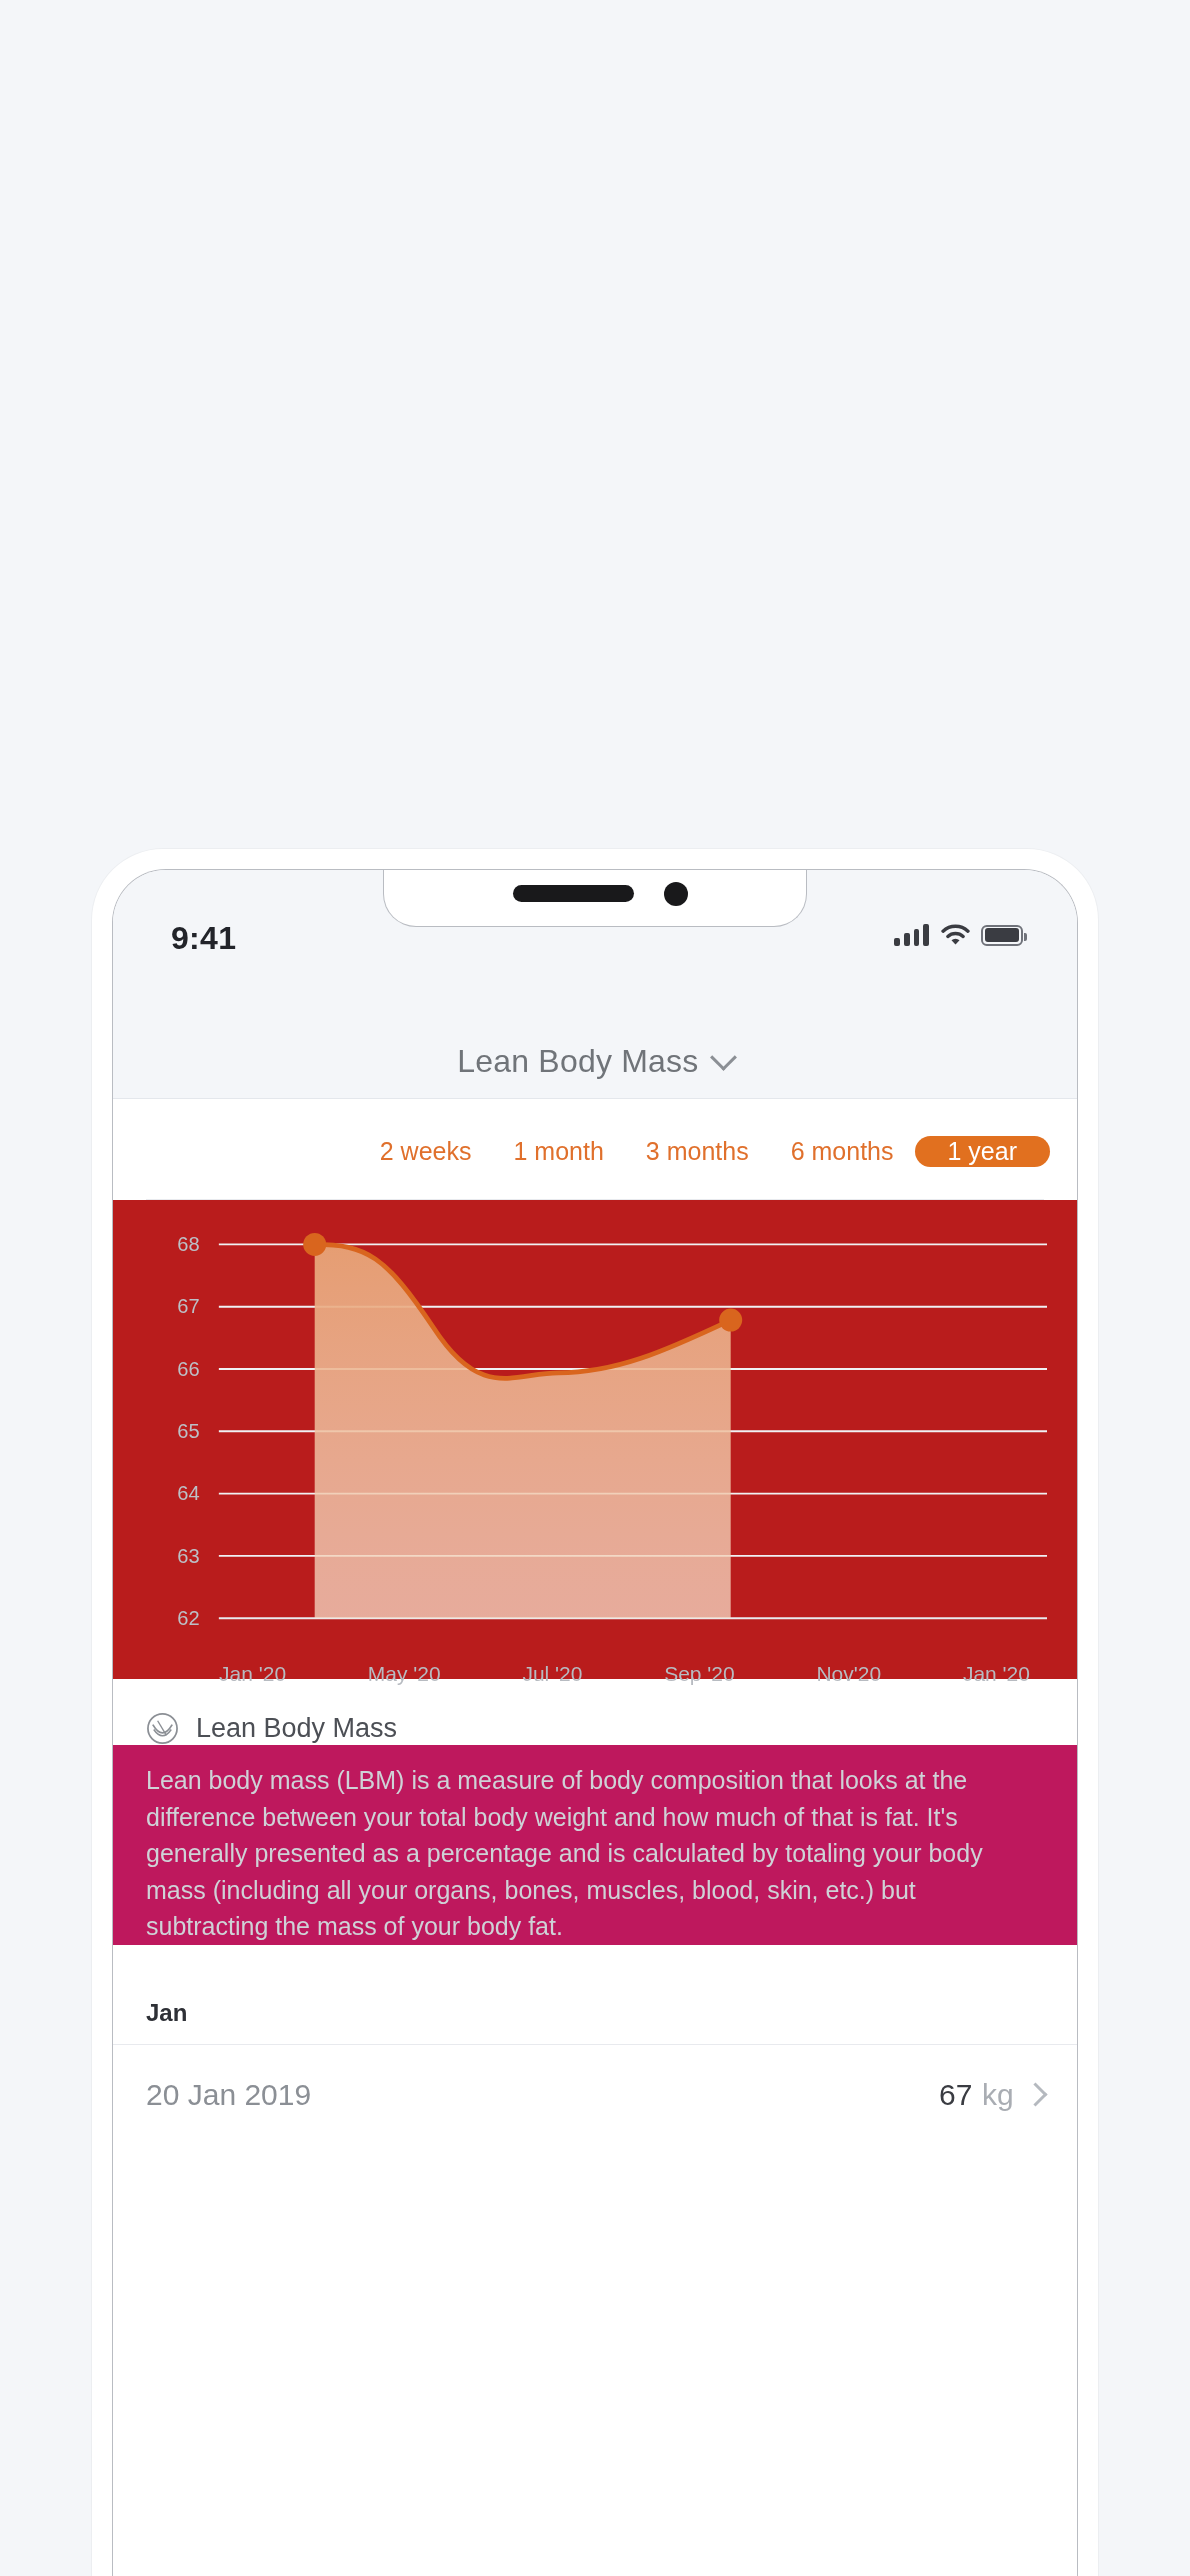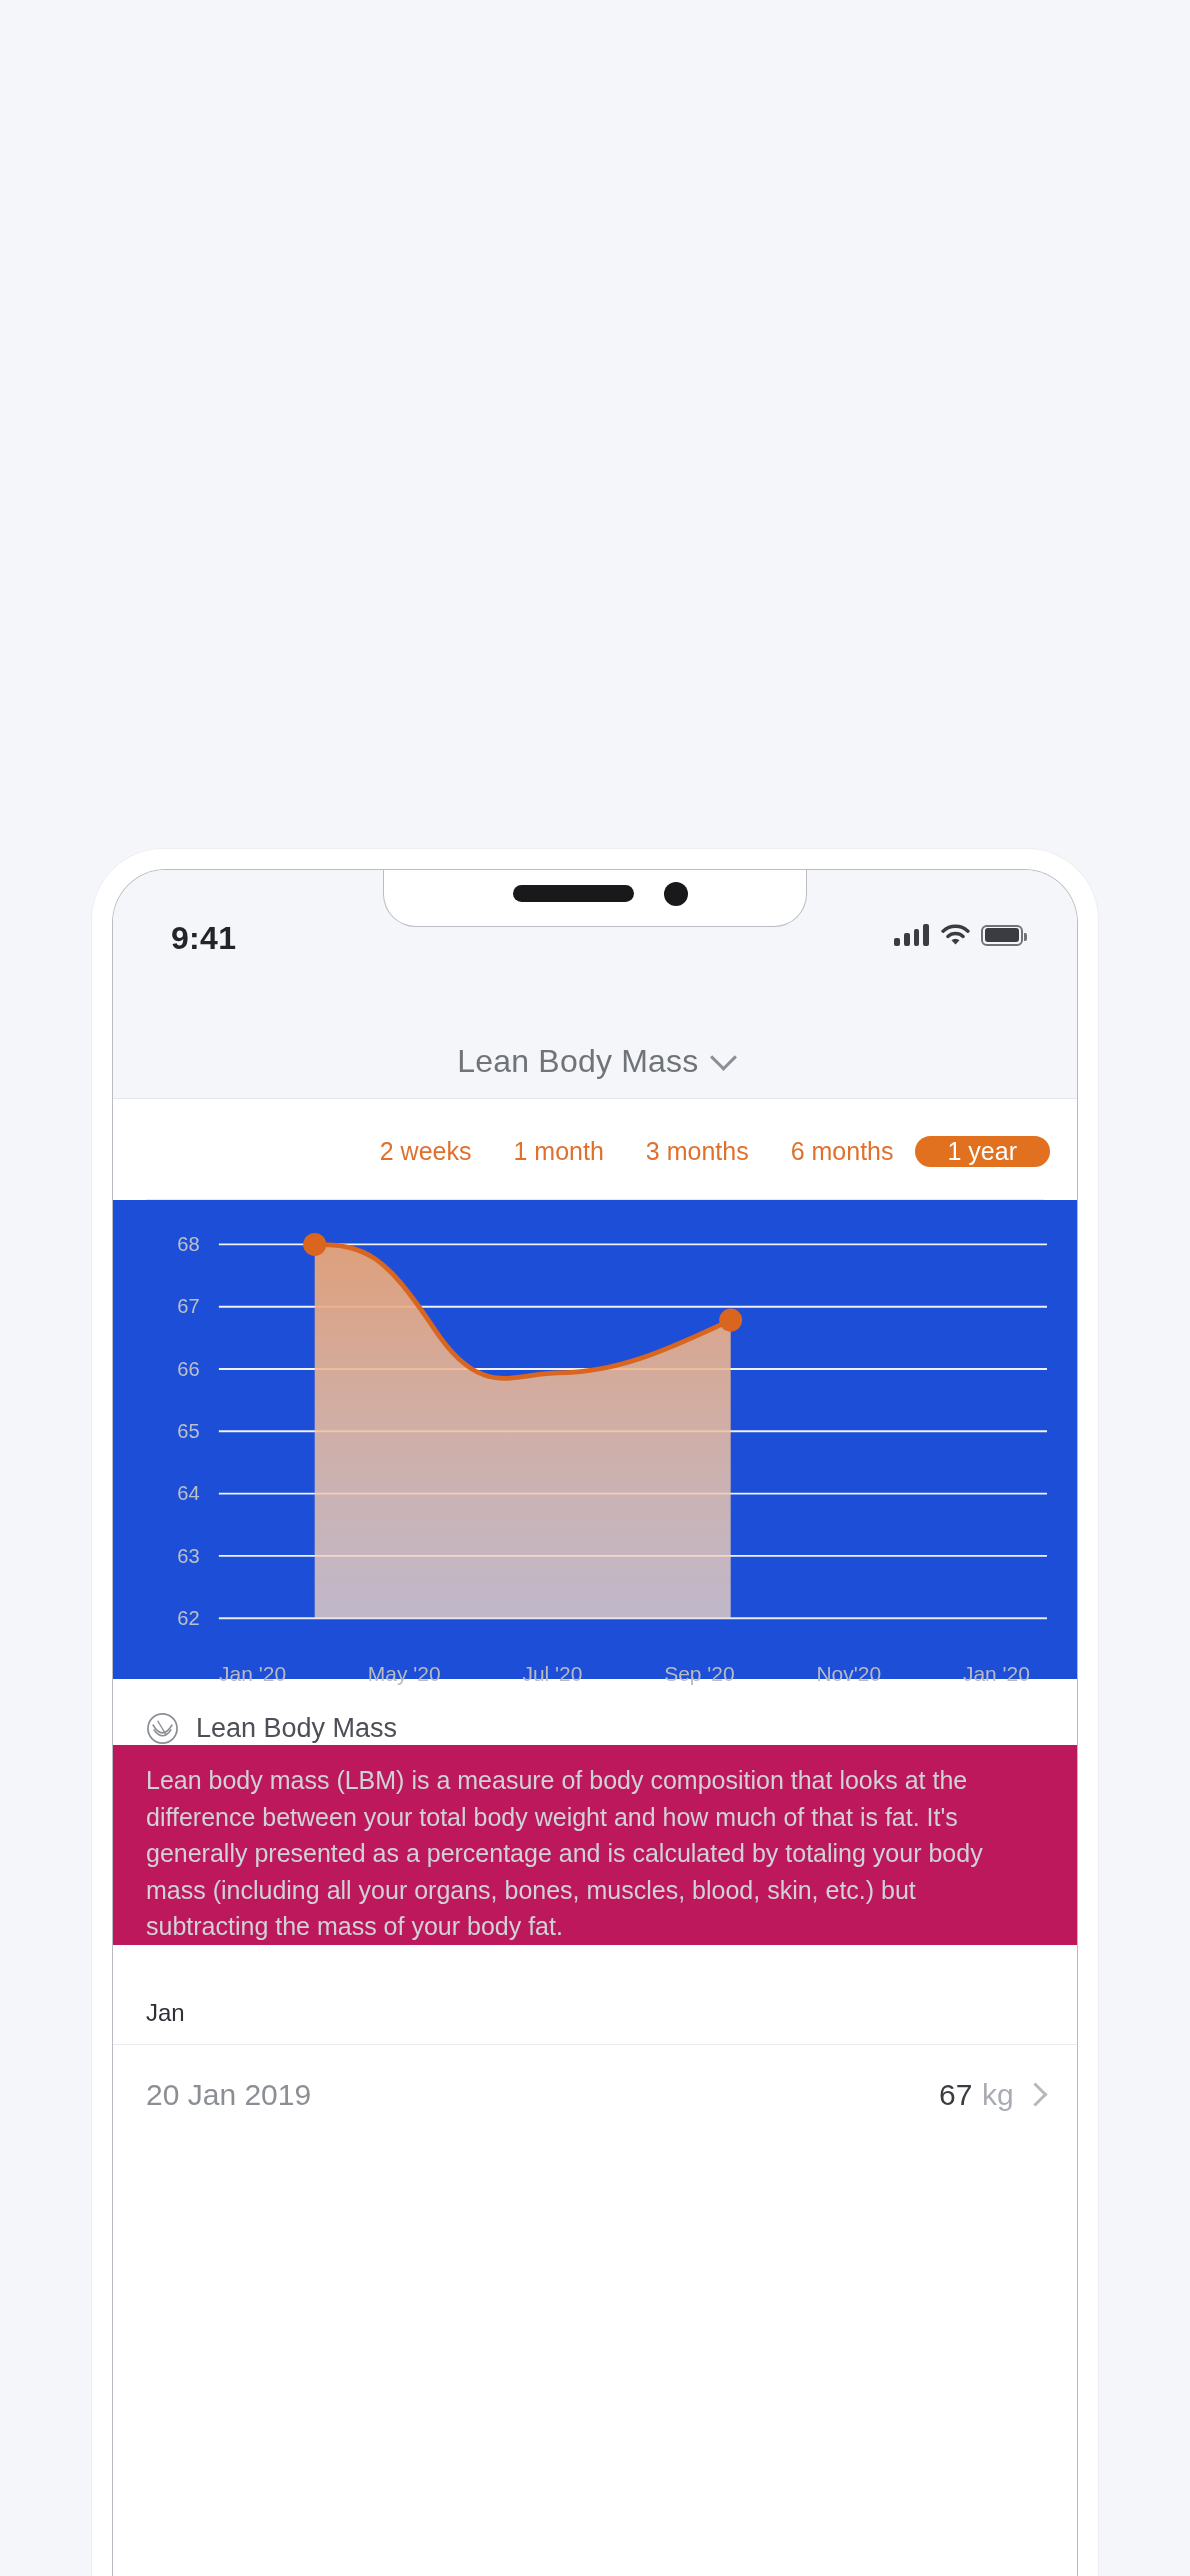--- a/index.html
+++ b/index.html
@@ -122,21 +122,21 @@
   }
   .navchev {
     width:21px; height:21px; border-top:3.8px solid #d9651e; border-right:3.8px solid #d9651e;
   }
   .navchev.left { transform:rotate(-135deg); }
   .navchev.right { transform:rotate(45deg); }
 
   .divider { height:1px; background:#e8eaee; margin:0 33px; }
 
   
-  .chartbox { position:relative; background:#1d4ed8; padding:27px 33px 0 33px; height:479px;text-align:right; }
+  .chartbox { position:relative; background:#b91c1c; padding:27px 33px 0 33px; height:479px;text-align:right; }
   .chart-svg { display:block; width:901px; height:422px; }
   .ylabel { font-size:21px; fill:#bcc0c6; }
   .xaxis {
     display:flex; justify-content:space-between;
     padding:13.4px 17px 0 73px; width:901px; margin:0 auto;
   }
   .xlabel { font-size:21px; color:#b7bbc1; }
 
   
   .legend {
@@ -145,21 +145,21 @@
   }
   .legend-name { font-size:27px; color:#4c4f55; }
   .desc {
     padding:17px 33px 0 33px; background:#be185d;
     font-size:25px; line-height:1.46; color:#cfd2d7;
   }
 
   
   .sectionhead {
     padding:54px 33px 17px 33px; background:#fff;
-    font-size:24px; font-weight:400; color:#2e3036;
+    font-size:24px; font-weight:700; color:#2e3036;
   }
   .listdiv { height:1px; background:#e8eaee; }
   .listrow {
     display:flex; align-items:center; padding:33px 33px; background:#fff;
   }
   .rowdate { font-size:30px; color:#8b8f95; }
   .rowright { margin-left:auto; display:flex; align-items:baseline; gap:9.6px; }
   .rowval { font-size:30px; color:#3a3c42; }
   .rowunit { font-size:30px; color:#a9adb3; }
   .chev-right {

